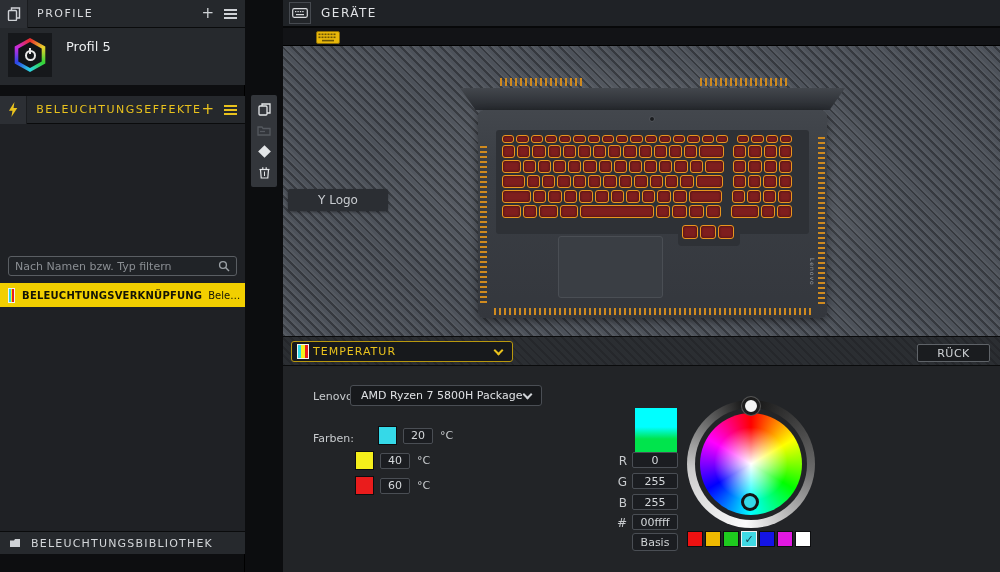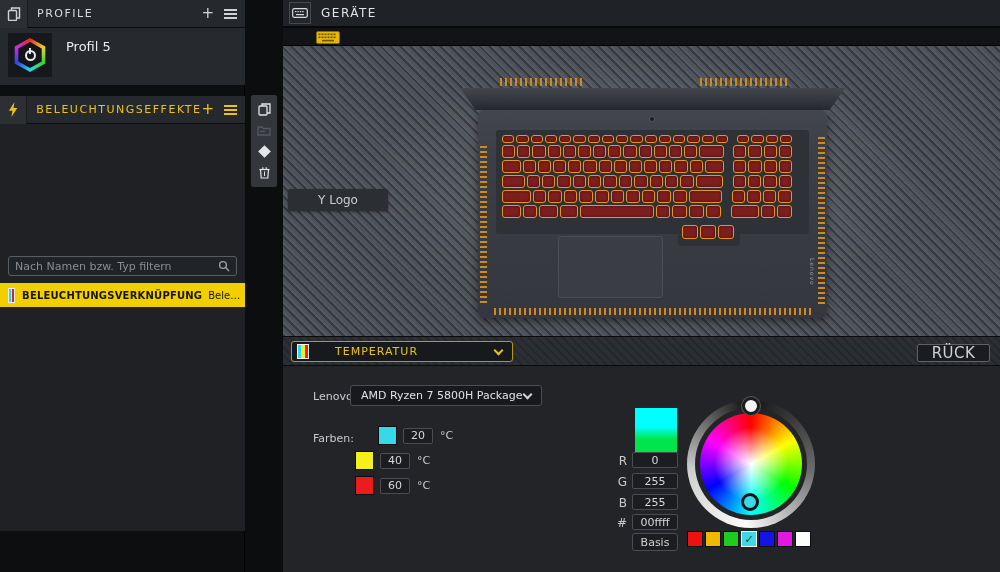--- a/index.html
+++ b/index.html
@@ -95,23 +95,23 @@
   #strip-bottom { position:absolute; left:16px; top:198px; width:317px; height:7px; }
   #strip-top-a { position:absolute; left:45px; top:0; width:85px; height:8px; }
   #strip-top-b { position:absolute; left:245px; top:0; width:90px; height:8px; }
 
   
   #effect-bar { position:absolute; left:0; top:336px; width:717px; height:30px; background:#2b2e32;
     background-image:repeating-linear-gradient(45deg, rgba(0,0,0,.15) 0 2px, rgba(0,0,0,0) 2px 6px);
     border-top:1px solid #0a0b0c; border-bottom:1px solid #0a0b0c; }
   #type-dropdown { position:absolute; left:8px; top:4px; width:222px; height:21px; background:#17191c; border:1px solid #b9980e; border-radius:3px; display:flex; align-items:center; cursor:pointer; }
   #type-dropdown .stripes { margin-left:5px; }
-  #type-dropdown .lbl { margin-left:26px; color:#e9c21d; letter-spacing:1px; font-size:11px; }
+  #type-dropdown .lbl { margin-left:4px; color:#e9c21d; letter-spacing:1px; font-size:11px; }
   #type-dropdown .chev { margin-left:auto; margin-right:10px; }
-  #back-btn { position:absolute; left:634px; top:7px; width:73px; height:18px; background:#1a1c1f; border:1px solid #5f6368; border-radius:2px; color:#cfd2d5; font-size:15px; display:flex; align-items:center; justify-content:center; letter-spacing:.5px; cursor:pointer; }
+  #back-btn { position:absolute; left:634px; top:7px; width:73px; height:18px; background:#1a1c1f; border:1px solid #5f6368; border-radius:2px; color:#cfd2d5; font-size:11px; display:flex; align-items:center; justify-content:center; letter-spacing:.5px; cursor:pointer; }
 
   
   #editor { position:absolute; left:0; top:366px; width:717px; height:206px; background:#222427; }
   .flabel { position:absolute; color:#c8cbce; font-size:11px; }
   #sensor-dd { position:absolute; left:67px; top:19px; width:192px; height:21px; background:#17191c; border:1px solid #4a4e54; border-radius:3px; display:flex; align-items:center; cursor:pointer;text-align:center; }
   #sensor-dd span { margin-left:10px; font-size:11px; color:#dfe1e4; }
   #sensor-dd .chev { margin-left:auto; margin-right:10px; }
   .stop-row { position:absolute; left:72px; display:flex; align-items:center; }
   .stop-swatch { width:19px; height:19px; border:1px solid #0d0e10; }
   .stop-row input { width:30px; height:16px; margin-left:6px; }
@@ -186,20 +186,24 @@
           <line x1="7.6" y1="7.6" x2="11" y2="11" stroke="#9aa0a5" stroke-width="1.4"></line>
         </svg>
       </div>
       <div id="effect-row">
         <span class="stripes"></span>
         <span class="name">BELEUCHTUNGSVERKNÜPFUNG</span>
         <span class="detail">Beleuchtung...</span>
       </div>
     </div>
 
+    <div id="library-bar">
+      <span class="lib-icon"></span>
+      <span>BELEUCHTUNGSBIBLIOTHEK</span>
+    </div>
   </div>
 
   <div id="fx-toolbar">
     <div class="tbtn">
       <svg width="13" height="13" viewBox="0 0 13 13">
         <rect x="1" y="3" width="8" height="9" rx="1" fill="none" stroke="#e4e6e8" stroke-width="1.3"></rect>
         <path d="M4 3 V1 H12 V10 H9" fill="none" stroke="#e4e6e8" stroke-width="1.3"></path>
       </svg>
     </div>
     <div class="tbtn">

